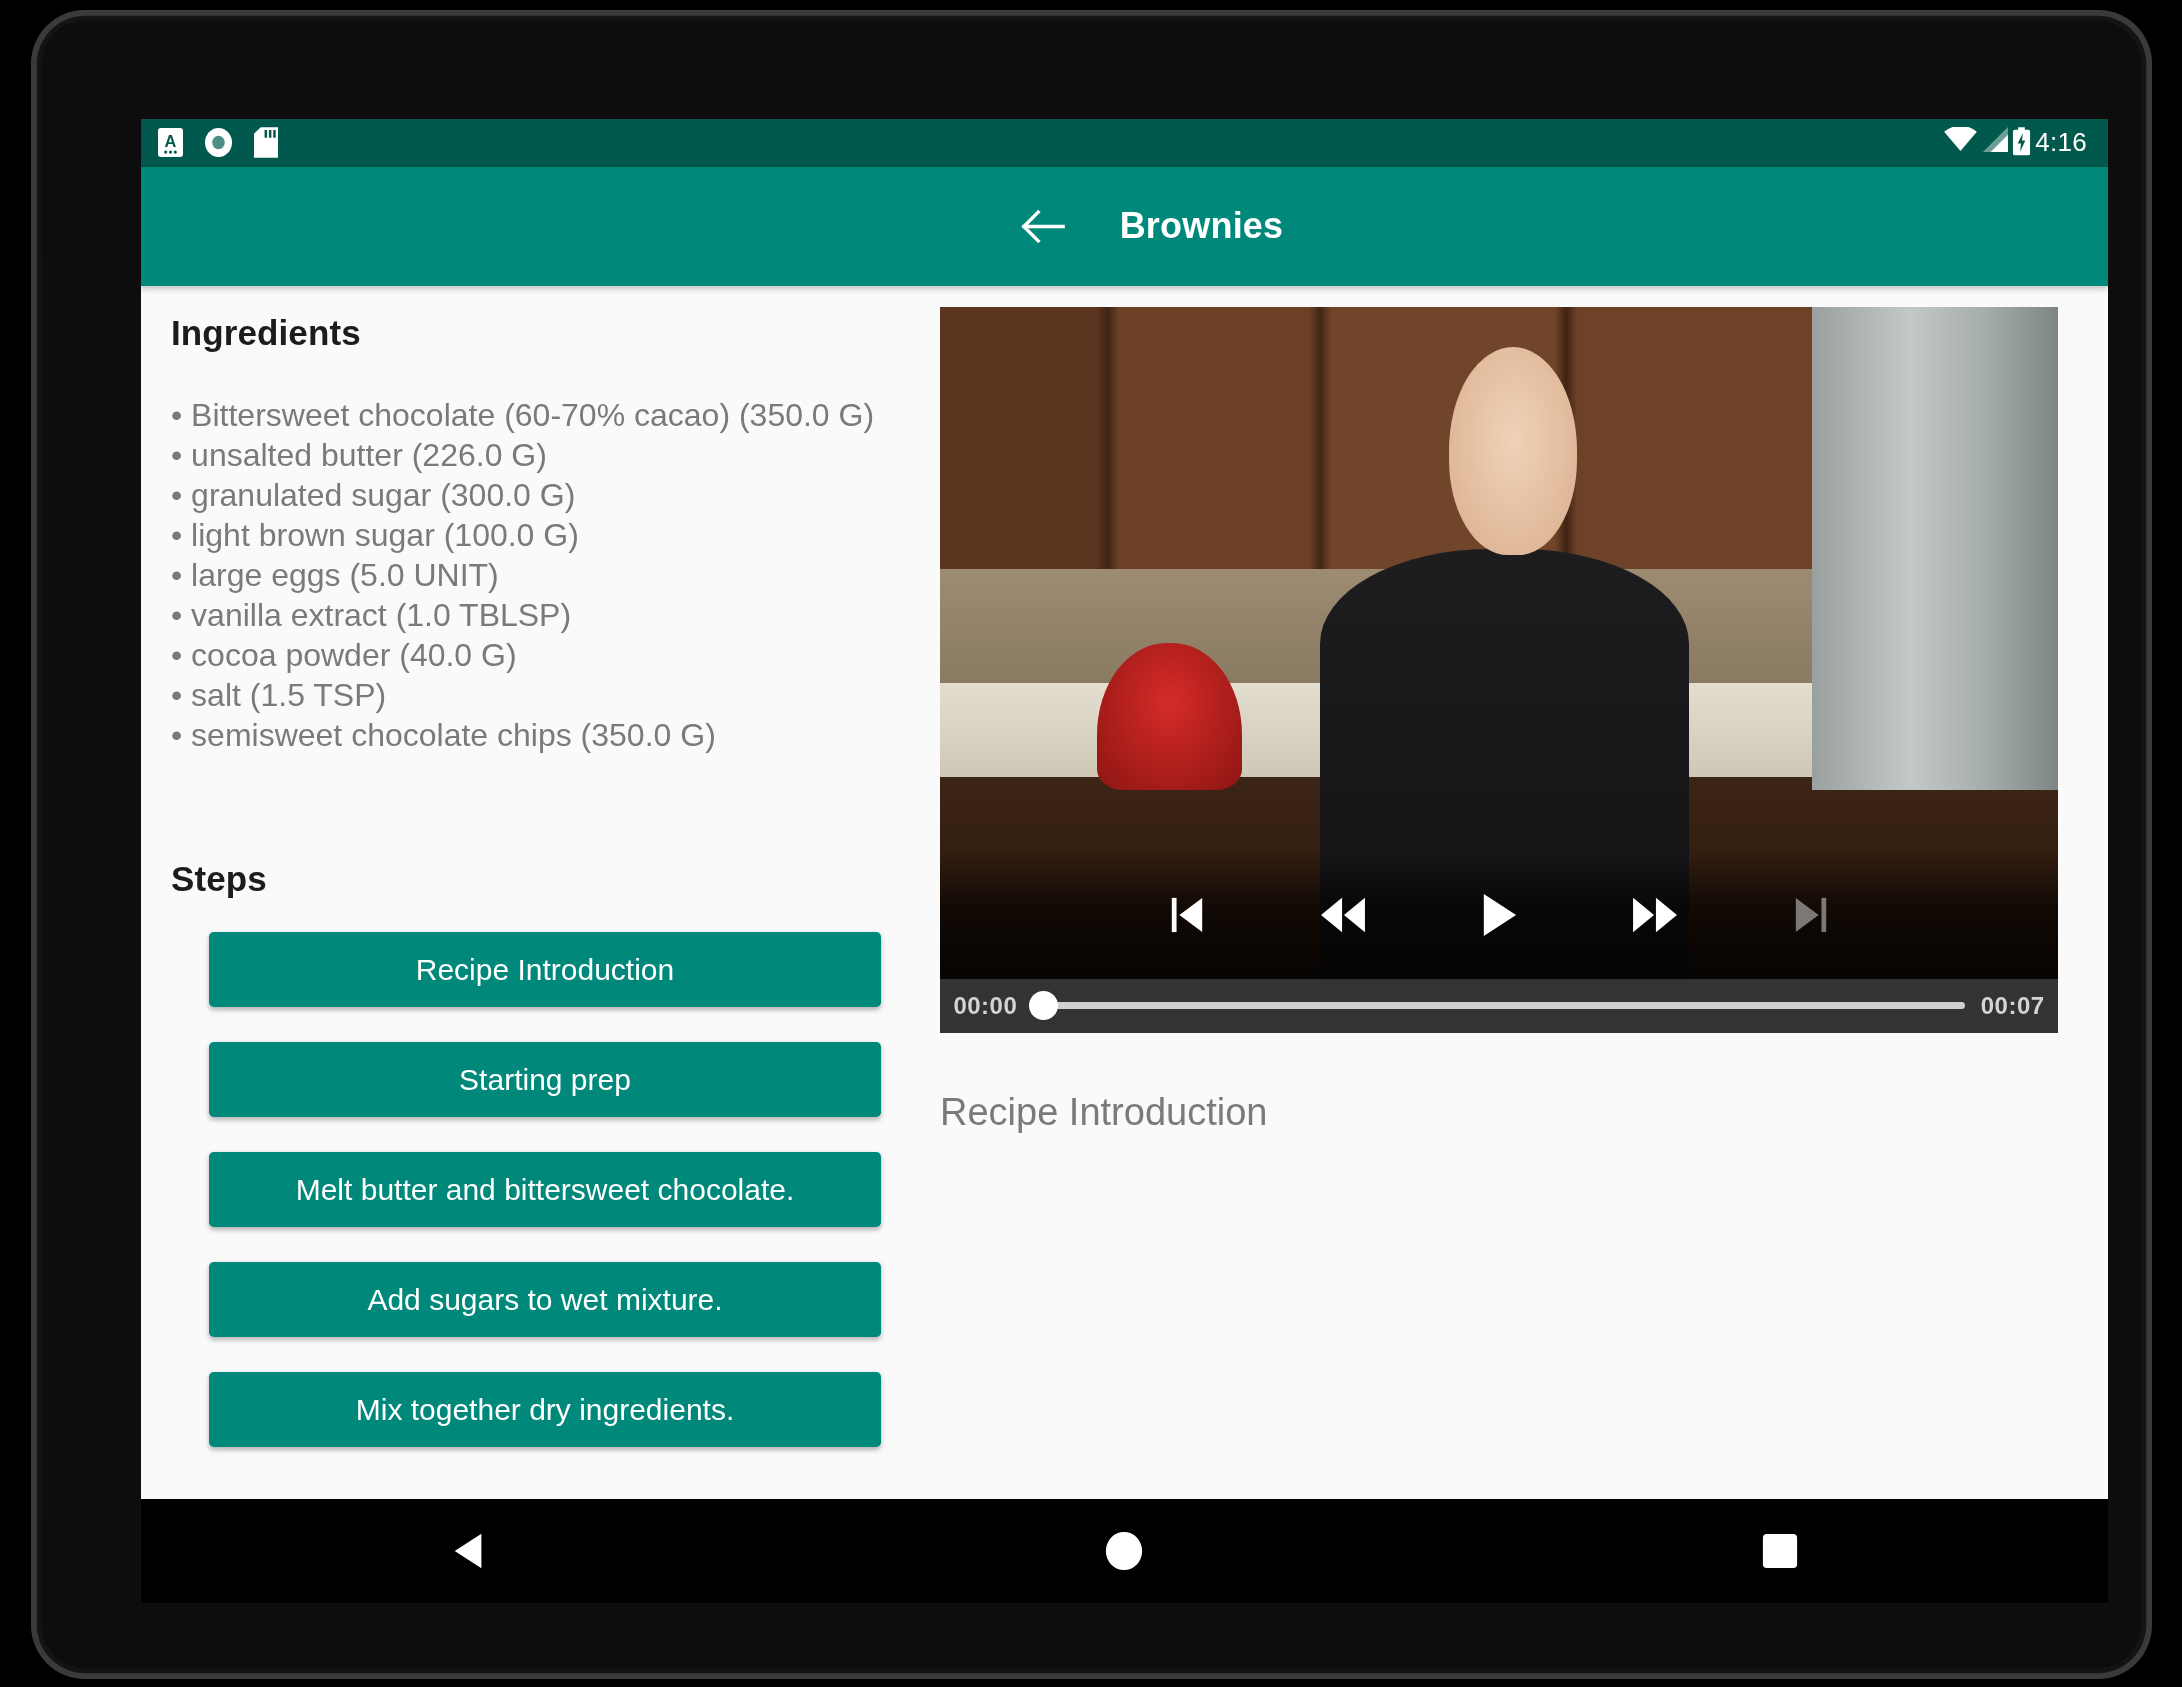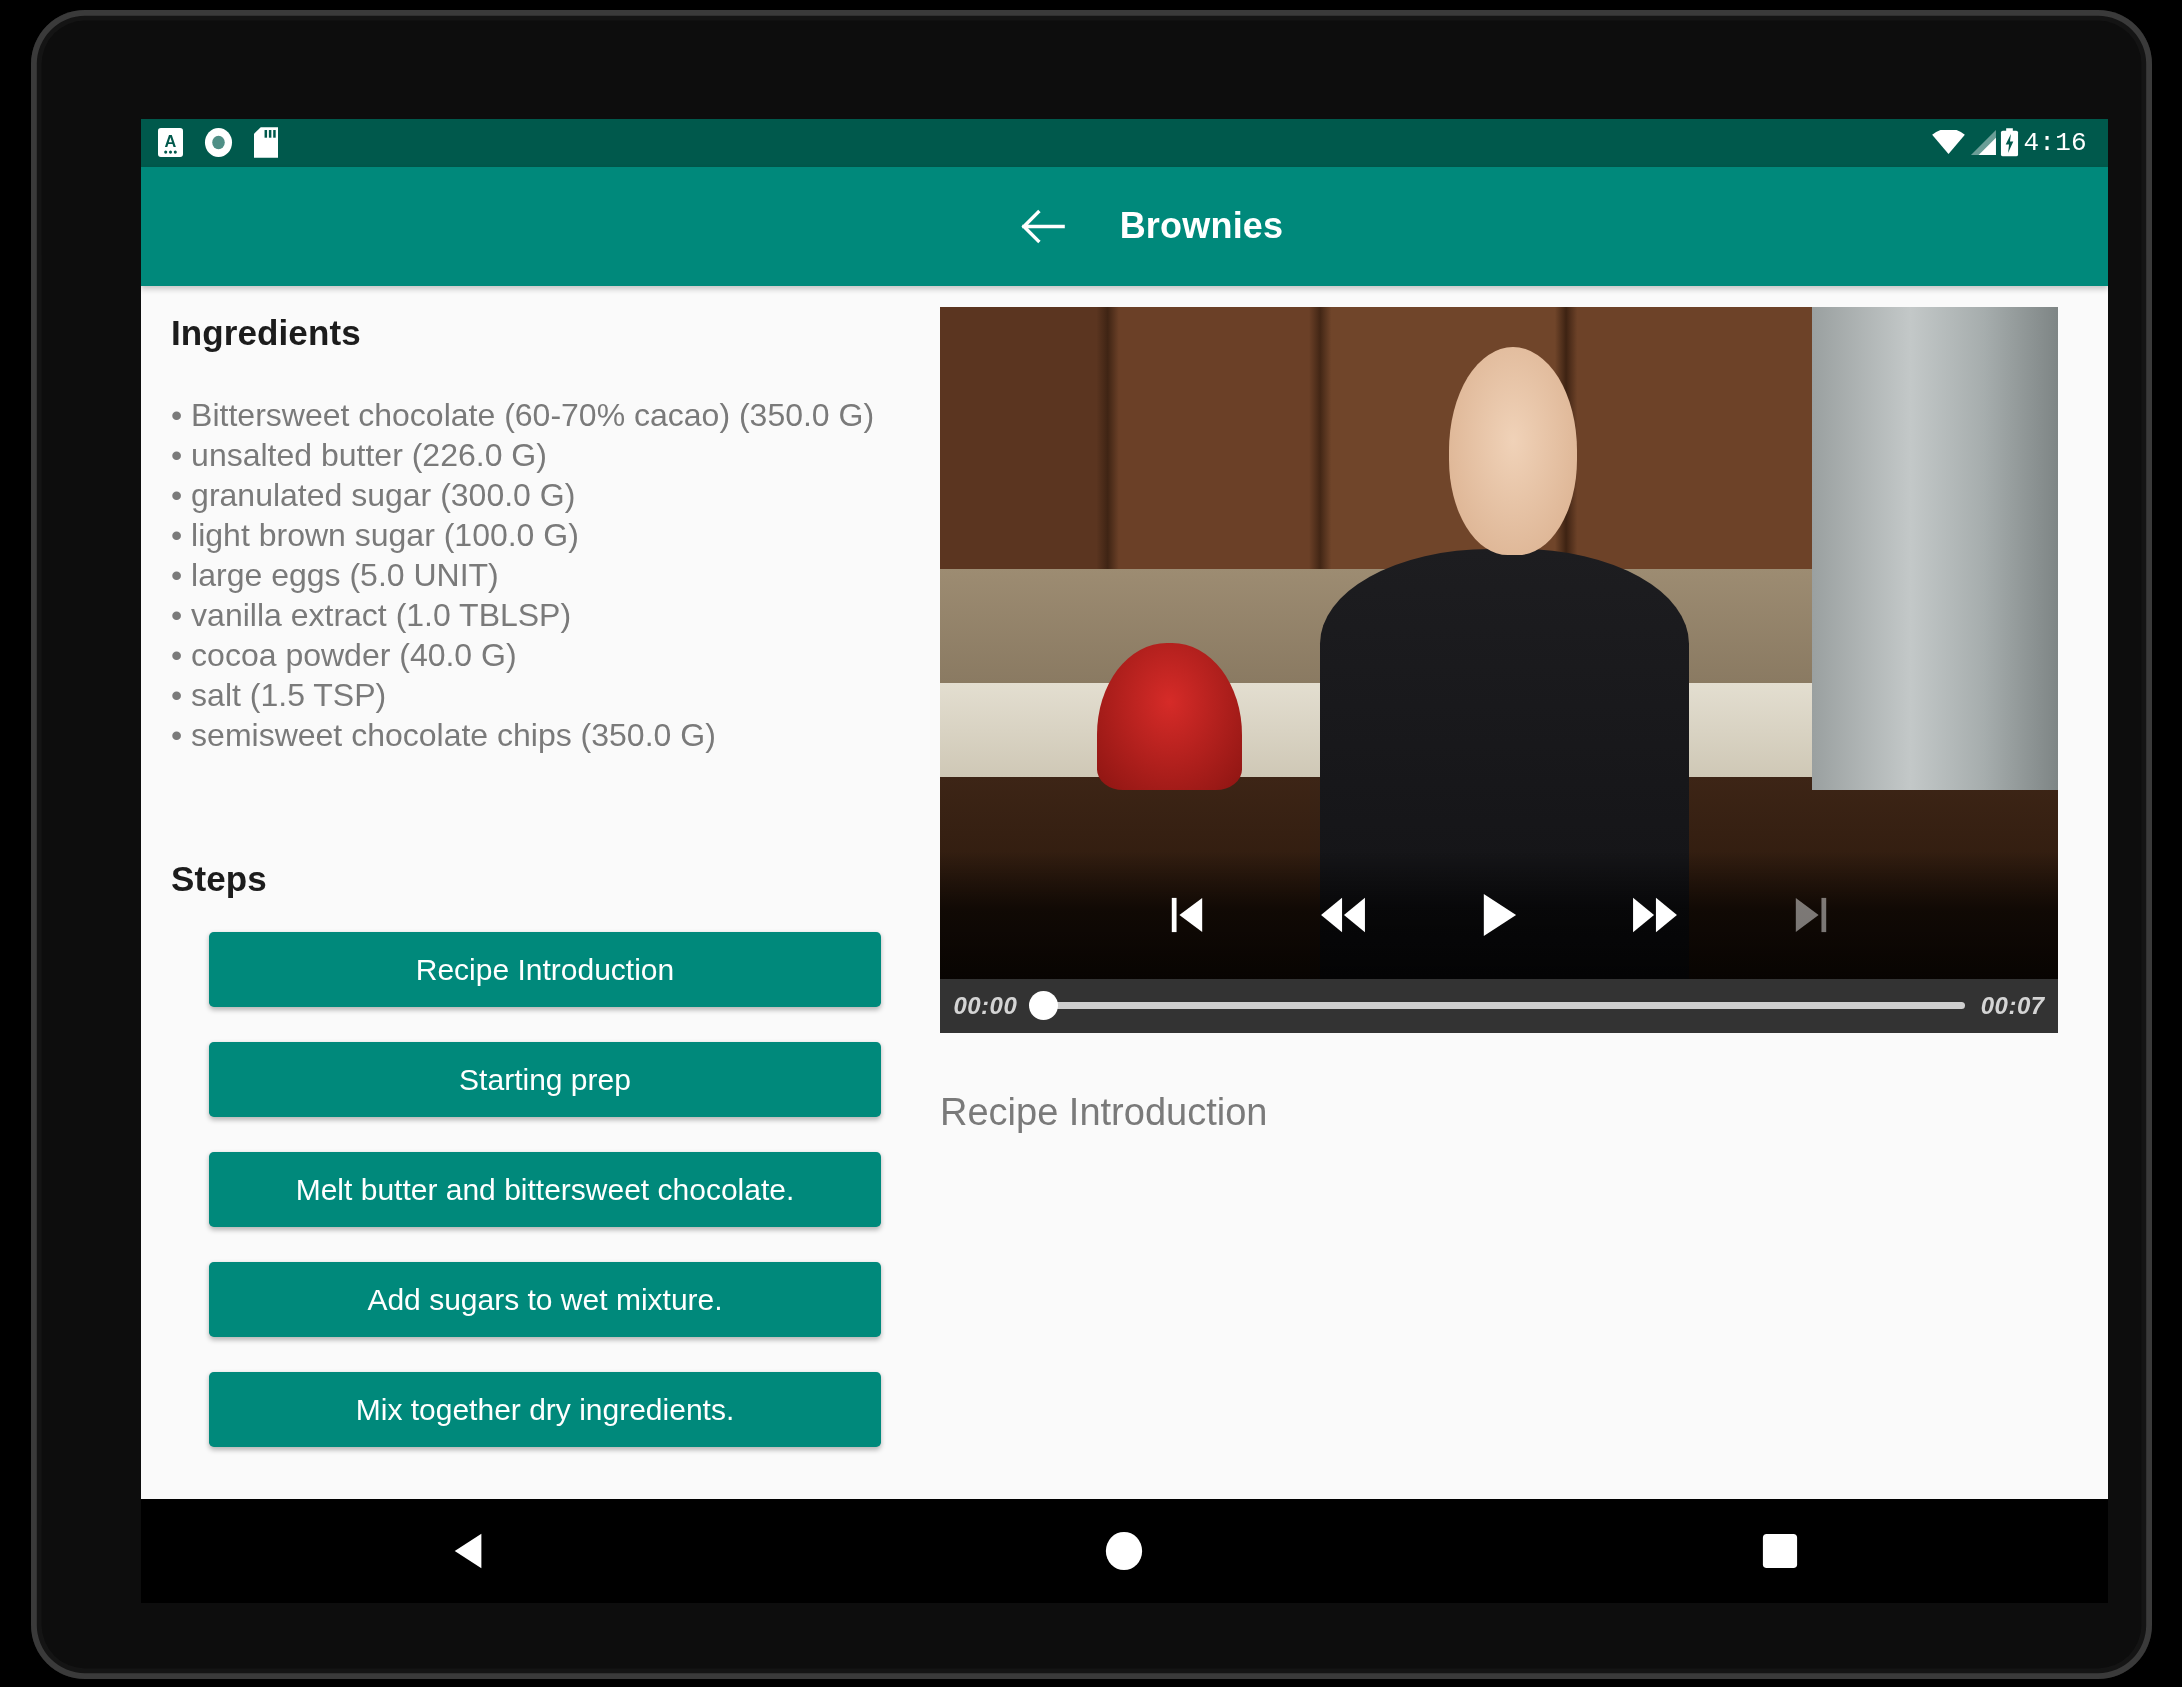--- a/index.html
+++ b/index.html
@@ -29,21 +29,21 @@
 
   
   #status-bar {
     position: absolute; left: 0; top: 0;
     width: 100%; height: 48px;
     background: #00594c;
     display: flex; align-items: center;
     padding: 0 21px 0 17.3px;
   }
   .status-left { display: flex; align-items: center; gap: 21px; }
-  .status-right { margin-left: auto; display: flex; align-items: center; gap: 4px; font-family: Liberation Mono, monospace; }
+  .status-right { margin-left: auto; display: flex; align-items: flex-start; gap: 4px; }
   .clock { color: #fff; font-size: 26px; letter-spacing: 0.3px; }
 
   .ic { display: block; }
 
   
   #app-bar {
     position: absolute; left: 0; top: 48px;
     width: 100%; height: 119px;
     background: #00897b;
     display: flex; align-items: center;
@@ -185,21 +185,20 @@
     width: 60px; height: 60px;
   }
   .mc-btn.disabled { opacity: .45; cursor: default; }
 
   #timeline-bar {
     width: 1118px; height: 54px;
     background: #333333;
     display: flex; align-items: center;
     padding: 0 13.4px;
     gap: 9.6px;
-    font-style: italic;
   }
   .tl-time { color: #d4d4d4; font-size: 24px; font-weight: bold; letter-spacing: 0.5px; }
   #seek-track {
     flex: 1; position: relative; height: 7.7px;
     background: #cfcfcf; border-radius: 3.8px;
     margin: 0 5.8px; cursor: pointer;
   }
   #seek-thumb {
     position: absolute; left: 0; top: 50%;
     width: 29px; height: 29px; margin-top: -14.4px; margin-left: -3.8px;

